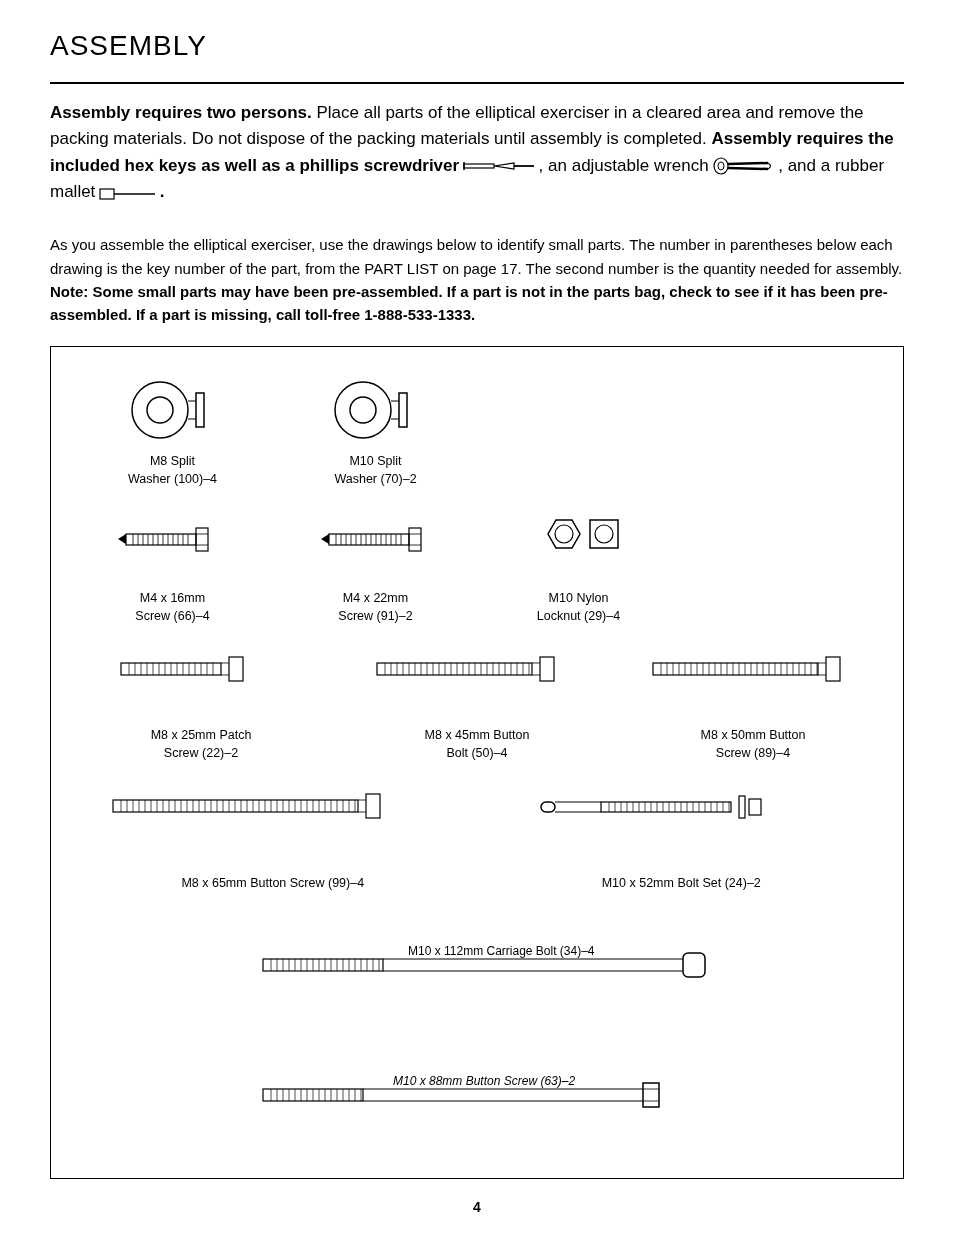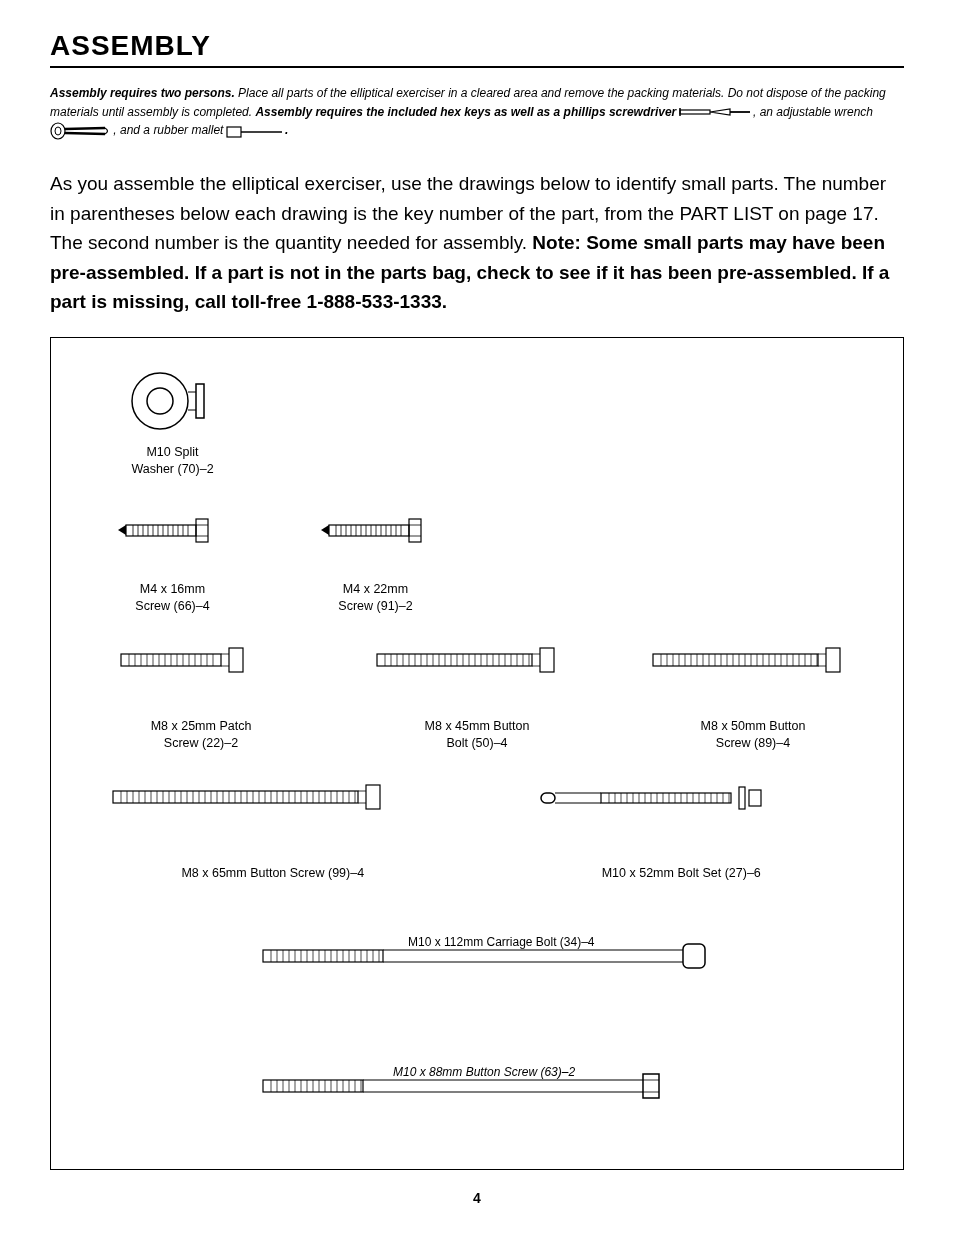--- a/index.html
+++ b/index.html
@@ -7,35 +7,34 @@
       background: #fff;
       font-family: Arial, Helvetica, sans-serif;
       font-size: 14px;
       color: #000;
       width: 954px;
       min-height: 1235px;
       padding: 30px 50px;
     }
     h1 {
       font-size: 28px;
-      font-weight: 700;
+      font-weight: 400;
       border-bottom: 2px solid #000;
-      padding-bottom: 4px;
+      padding-bottom: 20px;
       margin-bottom: 16px;
       letter-spacing: 1px;
     }
     .intro {
-      font-size: 12px;
+      font-size: 17px;
       line-height: 1.55;
       margin-bottom: 14px;
-      font-style: italic;
     }
     .intro b { font-weight: 700; }
     .note {
-      font-size: 19px;
+      font-size: 15px;
       line-height: 1.55;
       margin-bottom: 20px;
       margin-top: 28px;
     }
     .note b { font-weight: 700; }
 
     
     .parts-box {
       border: 1.5px solid #000;
       padding: 18px 20px 12px 20px;
@@ -139,20 +138,34 @@
 </p>
 
 <p class="note">
   <span>As you assemble the elliptical exerciser, use the drawings below to identify small parts. The number in parentheses below each drawing is the key number of the part, from the PART LIST on page 17. The second number is the quantity needed for assembly. </span><b>Note: Some small parts may have been pre-assembled. If a part is not in the parts bag, check to see if it has been pre-assembled. If a part is missing, call toll-free 1-888-533-1333.</b>
 </p>
 
 <div class="parts-box">
 
   <div class="parts-grid">
 
+    <div class="part-cell">
+      <div class="part-drawing">
+        <svg width="90" height="70" viewBox="0 0 90 70">
+
+          <circle cx="32" cy="35" r="28" fill="none" stroke="#000" stroke-width="1.5"></circle>
+          <circle cx="32" cy="35" r="13" fill="none" stroke="#000" stroke-width="1.5"></circle>
+
+          <rect x="68" y="18" width="8" height="34" fill="none" stroke="#000" stroke-width="1.5"></rect>
+          <line x1="60" y1="26" x2="68" y2="26" stroke="#000" stroke-width="1"></line>
+          <line x1="60" y1="44" x2="68" y2="44" stroke="#000" stroke-width="1"></line>
+        </svg>
+      </div>
+      <div class="part-label">M8 Split<br>Washer (100)–4</div>
+    </div>
 
     <div class="part-cell">
       <div class="part-drawing">
         <svg width="90" height="70" viewBox="0 0 90 70">
           <circle cx="32" cy="35" r="28" fill="none" stroke="#000" stroke-width="1.5"></circle>
           <circle cx="32" cy="35" r="13" fill="none" stroke="#000" stroke-width="1.5"></circle>
           <rect x="68" y="18" width="8" height="34" fill="none" stroke="#000" stroke-width="1.5"></rect>
           <line x1="60" y1="26" x2="68" y2="26" stroke="#000" stroke-width="1"></line>
           <line x1="60" y1="44" x2="68" y2="44" stroke="#000" stroke-width="1"></line>
         </svg>
@@ -215,20 +228,31 @@
           <line x1="80" y1="22" x2="80" y2="33" stroke="#000" stroke-width="0.8"></line>
           <rect x="88" y="16" width="12" height="23" fill="none" stroke="#000" stroke-width="1.2"></rect>
           <line x1="88" y1="22" x2="100" y2="22" stroke="#000" stroke-width="0.8"></line>
           <line x1="88" y1="33" x2="100" y2="33" stroke="#000" stroke-width="0.8"></line>
         </svg>
       </div>
       <div class="part-label">M4 x 22mm<br>Screw (91)–2</div>
     </div>
 
 
+    <div class="part-cell">
+      <div class="part-drawing">
+        <svg width="90" height="60" viewBox="0 0 90 60">
+          <polygon points="22,8 38,8 46,22 38,36 22,36 14,22" fill="none" stroke="#000" stroke-width="1.5"></polygon>
+          <circle cx="30" cy="22" r="9" fill="none" stroke="#000" stroke-width="1.2"></circle>
+          <rect x="56" y="8" width="28" height="28" fill="none" stroke="#000" stroke-width="1.5"></rect>
+          <circle cx="70" cy="22" r="9" fill="none" stroke="#000" stroke-width="1.2"></circle>
+        </svg>
+      </div>
+      <div class="part-label">M10 Nylon<br>Locknut (29)–4</div>
+    </div>
   </div>
 
   <div class="parts-grid-3col">
 
     <div class="part-cell">
       <div class="part-drawing">
         <svg width="160" height="40" viewBox="0 0 160 40">
 
           <rect x="0" y="14" width="100" height="12" fill="none" stroke="#000" stroke-width="1.2"></rect>
 
@@ -416,21 +440,21 @@
           <line x1="184" y1="16" x2="184" y2="26" stroke="#000" stroke-width="0.7"></line>
           <line x1="190" y1="16" x2="190" y2="26" stroke="#000" stroke-width="0.7"></line>
           <line x1="196" y1="16" x2="196" y2="26" stroke="#000" stroke-width="0.7"></line>
           <line x1="202" y1="16" x2="202" y2="26" stroke="#000" stroke-width="0.7"></line>
           <line x1="208" y1="16" x2="208" y2="26" stroke="#000" stroke-width="0.7"></line>
 
           <rect x="218" y="10" width="6" height="22" fill="none" stroke="#000" stroke-width="1.2"></rect>
           <rect x="228" y="13" width="12" height="16" fill="none" stroke="#000" stroke-width="1.2"></rect>
         </svg>
       </div>
-      <div class="part-label">M10 x 52mm Bolt Set (27)–6</div>
+      <div class="part-label">M10 x 52mm Bolt Set (24)–2</div>
     </div>
   </div>
 
   <div class="parts-grid-1col">
     <div class="part-cell" style="flex-direction:row; align-items:center; justify-content: flex-start; gap:20px; padding-left:80px;">
       <div class="part-drawing" style="min-height:40px;">
         <svg width="500" height="40" viewBox="0 0 500 40">
 
           <rect x="0" y="14" width="120" height="12" fill="none" stroke="#000" stroke-width="1.2"></rect>
           <line x1="8" y1="14" x2="8" y2="26" stroke="#000" stroke-width="0.7"></line>

